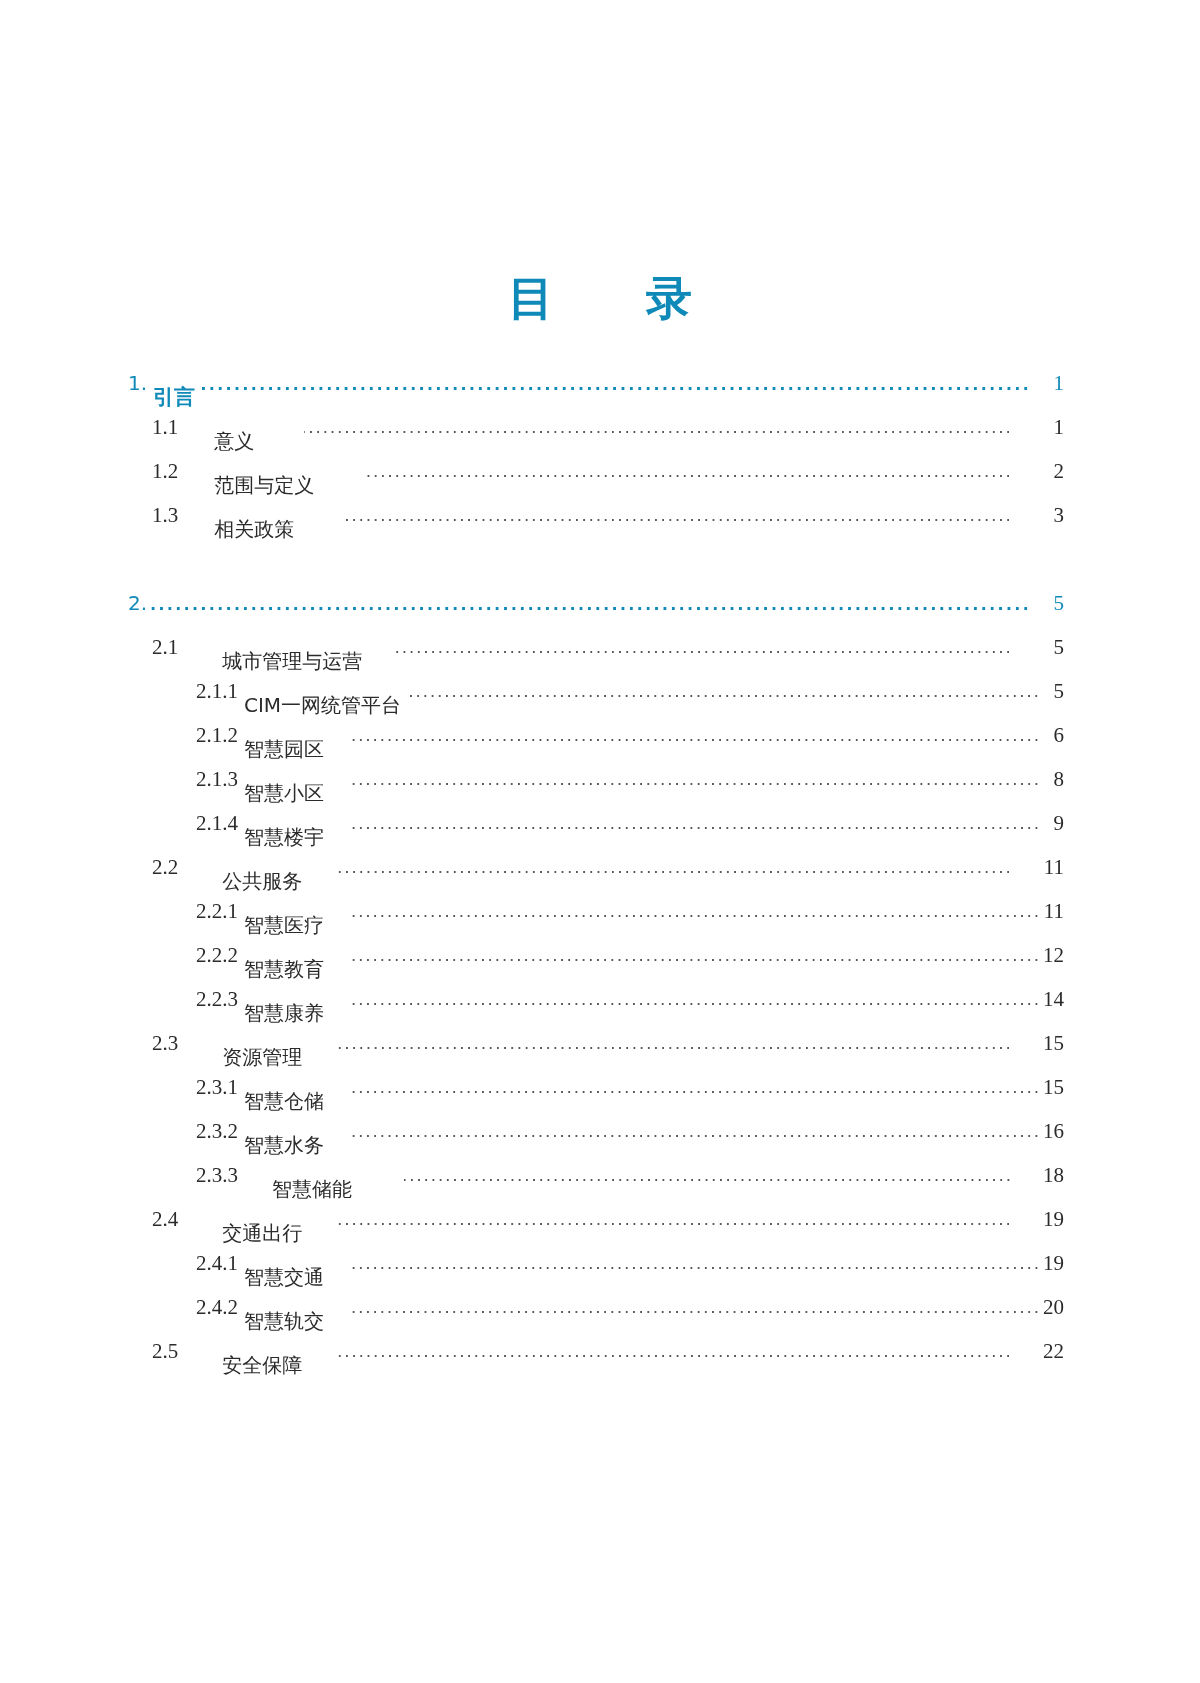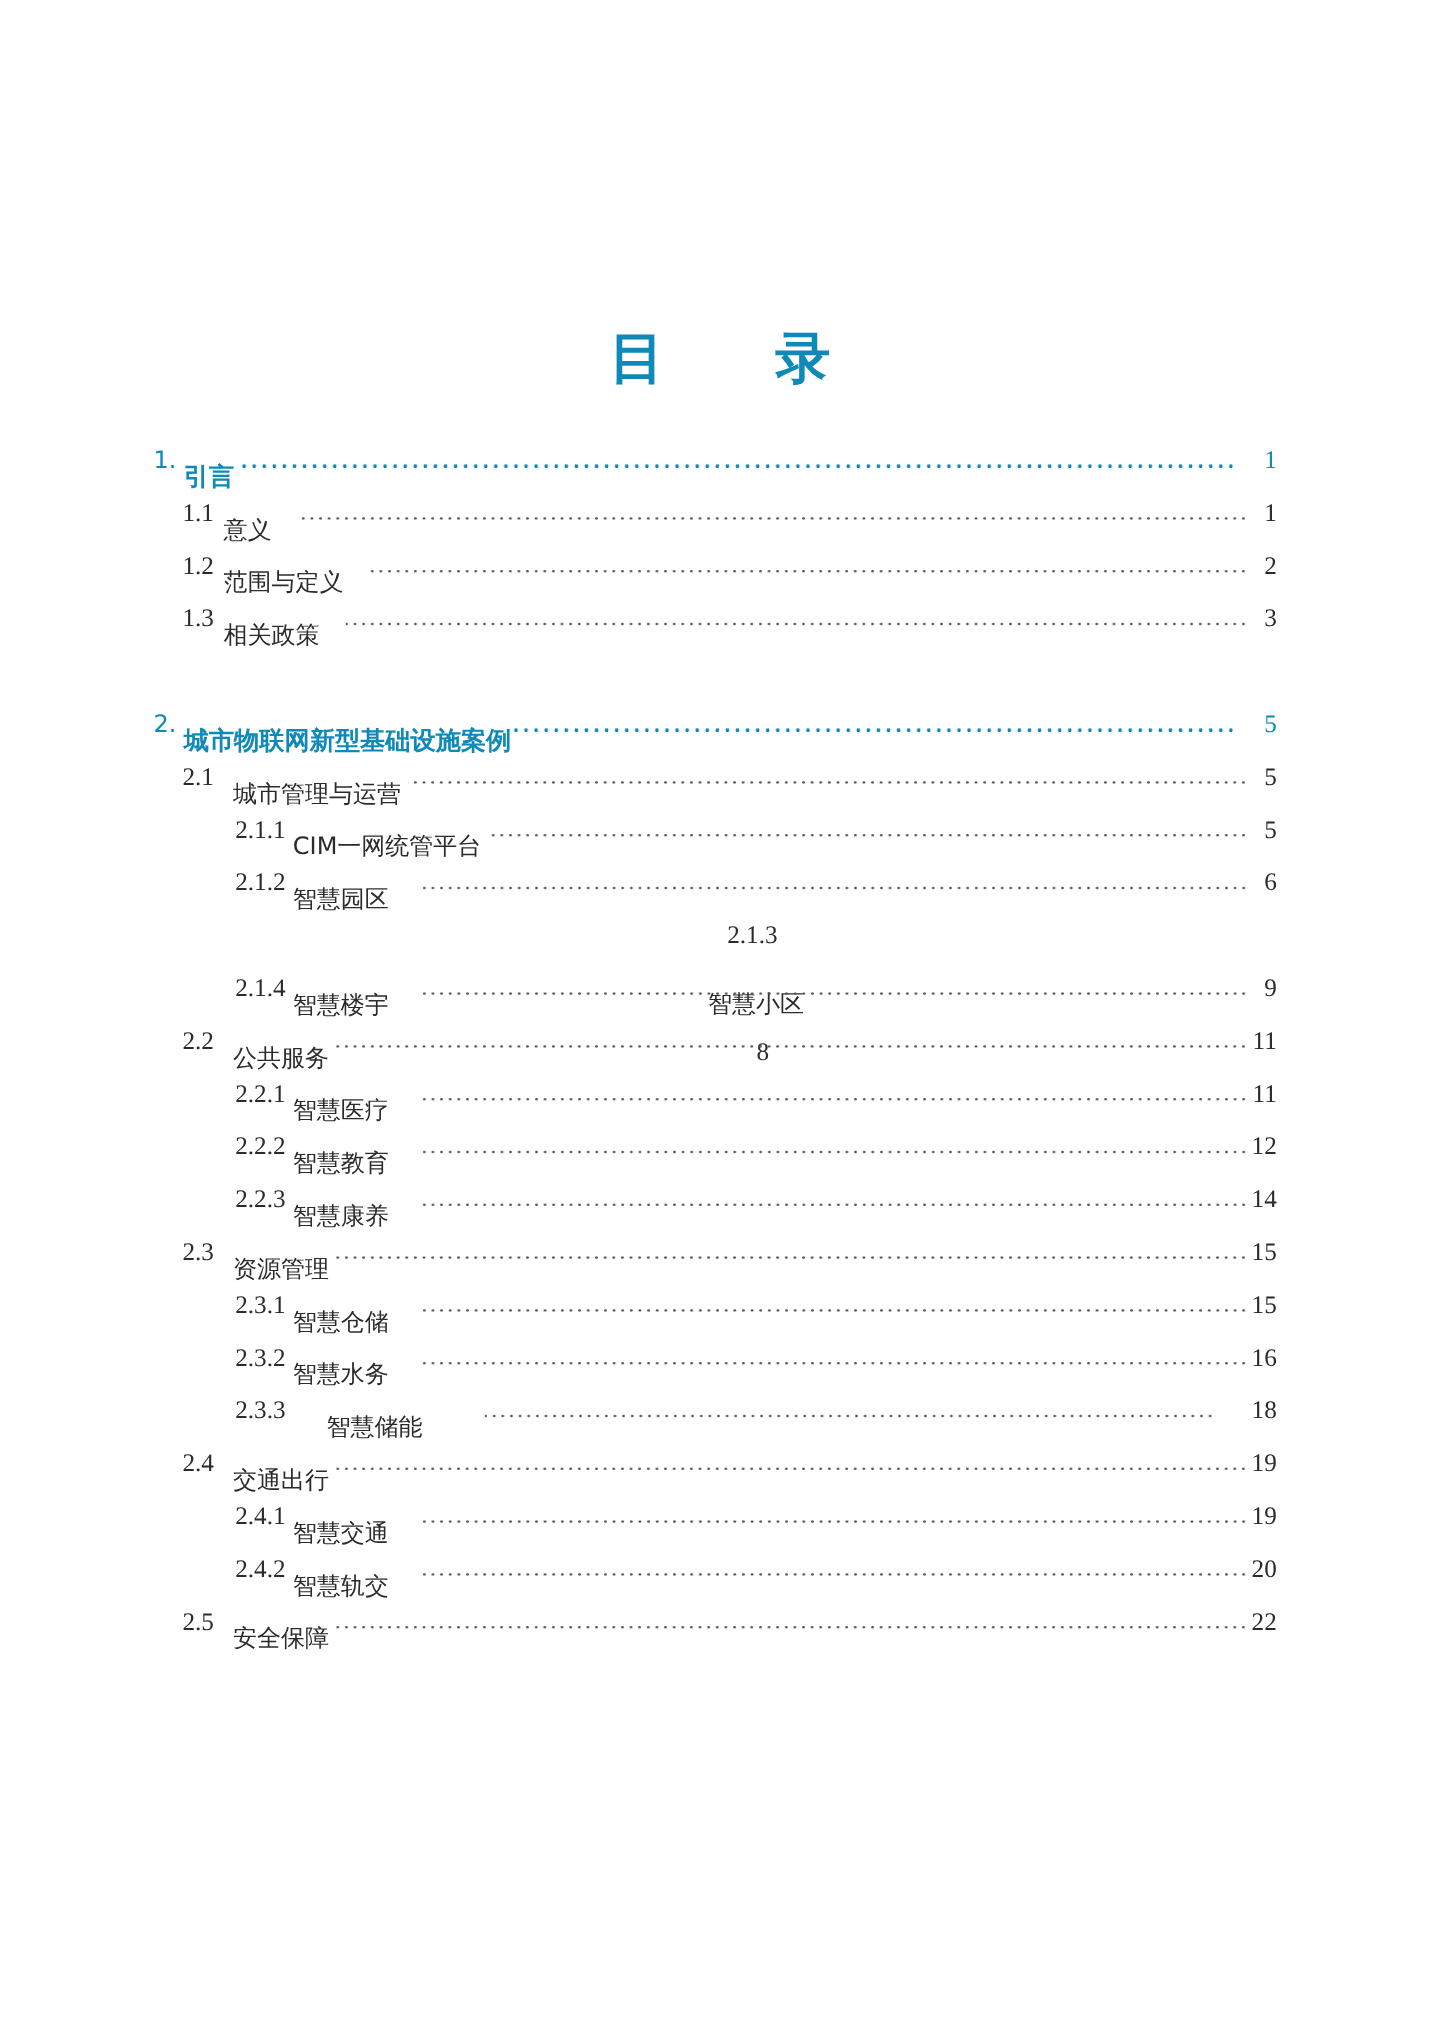--- a/index.html
+++ b/index.html
@@ -86,21 +86,21 @@
     .toc-row.level-1 .leader {
       background-image: radial-gradient(circle, #0f8ab8 1.4px, transparent 1.7px);
       background-size: 8.4px 3px;
       height: 3px;
       margin-left: 2px;
       margin-right: 12px;
     }
     .toc-row.level-1 .page { color: #0f8ab8; }
 
     
-    .toc-row.level-2 { left: 152px; }
+    .toc-row.level-2 { left: 152px; gap: 28px; }
     .toc-row.level-2 .num { margin-right: 8px; }
     .toc-row.level-2.wide .num { margin-right: 16px; }
     .toc-row.level-2.gap .leader { margin-left: 22px; }
 
     
     .toc-row.level-3 { left: 196px; }
     .toc-row.level-3 .num { margin-right: 6px; }
     .toc-row.level-3.gap .leader { margin-left: 24px; }
     .toc-row.level-3 .leader, .toc-row.level-2 .leader { margin-right: 2px; }
   </style>
@@ -136,21 +136,20 @@
 
   <div class="toc-row level-2 gap" style="top:500px;">
     <span class="num">1.3</span>
     <span class="label">相关政策</span>
     <span class="leader"></span>
     <span class="page">3</span>
   </div>
 
   <div class="toc-row level-1" style="top:588px;">
     <span class="num">2.</span>
-    <span class="label">城市物联网新型基础设施案例</span>
     <span class="leader"></span>
     <span class="page">5</span>
   </div>
 
   <div class="toc-row level-2 wide" style="top:632px;">
     <span class="num">2.1</span>
     <span class="label">城市管理与运营</span>
     <span class="leader"></span>
     <span class="page">5</span>
   </div>
@@ -162,21 +161,21 @@
     <span class="page">5</span>
   </div>
 
   <div class="toc-row level-3 gap" style="top:720px;">
     <span class="num">2.1.2</span>
     <span class="label">智慧园区</span>
     <span class="leader"></span>
     <span class="page">6</span>
   </div>
 
-  <div class="toc-row level-3 gap" style="top:764px;flex-direction:column;">
+  <div class="toc-row level-3 gap" style="top:764px;">
     <span class="num">2.1.3</span>
     <span class="label">智慧小区</span>
     <span class="leader"></span>
     <span class="page">8</span>
   </div>
 
   <div class="toc-row level-3 gap" style="top:808px;">
     <span class="num">2.1.4</span>
     <span class="label">智慧楼宇</span>
     <span class="leader"></span>

